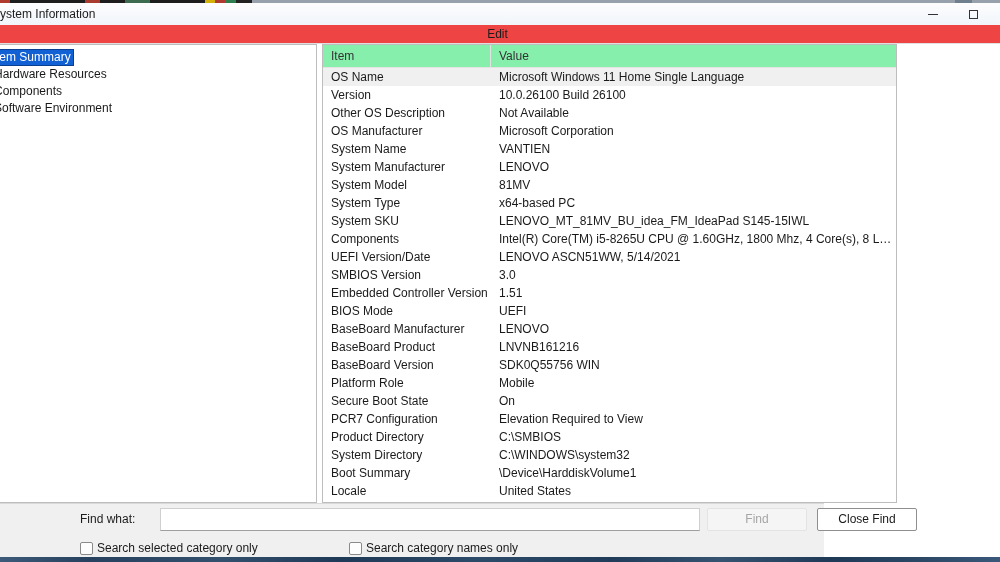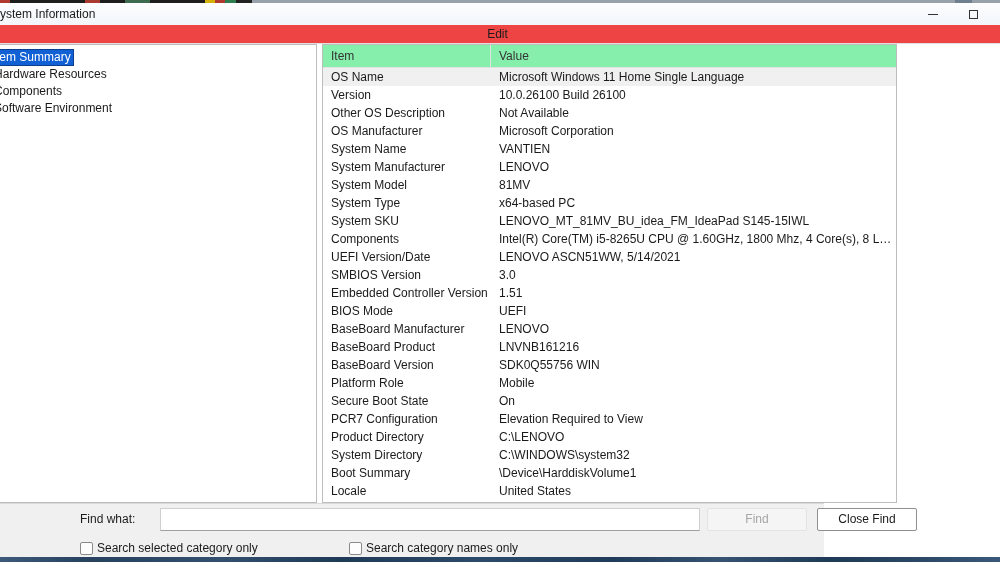--- a/index.html
+++ b/index.html
@@ -182,21 +182,21 @@
         <div class="lv-row">
           <div class="c1">Secure Boot State</div>
           <div class="c2">On</div>
         </div>
         <div class="lv-row">
           <div class="c1">PCR7 Configuration</div>
           <div class="c2">Elevation Required to View</div>
         </div>
         <div class="lv-row">
           <div class="c1">Product Directory</div>
-          <div class="c2">C:\LENOVO</div>
+          <div class="c2">C:\SMBIOS</div>
         </div>
         <div class="lv-row">
           <div class="c1">System Directory</div>
           <div class="c2">C:\WINDOWS\system32</div>
         </div>
         <div class="lv-row">
           <div class="c1">Boot Summary</div>
           <div class="c2">\Device\HarddiskVolume1</div>
         </div>
         <div class="lv-row">

